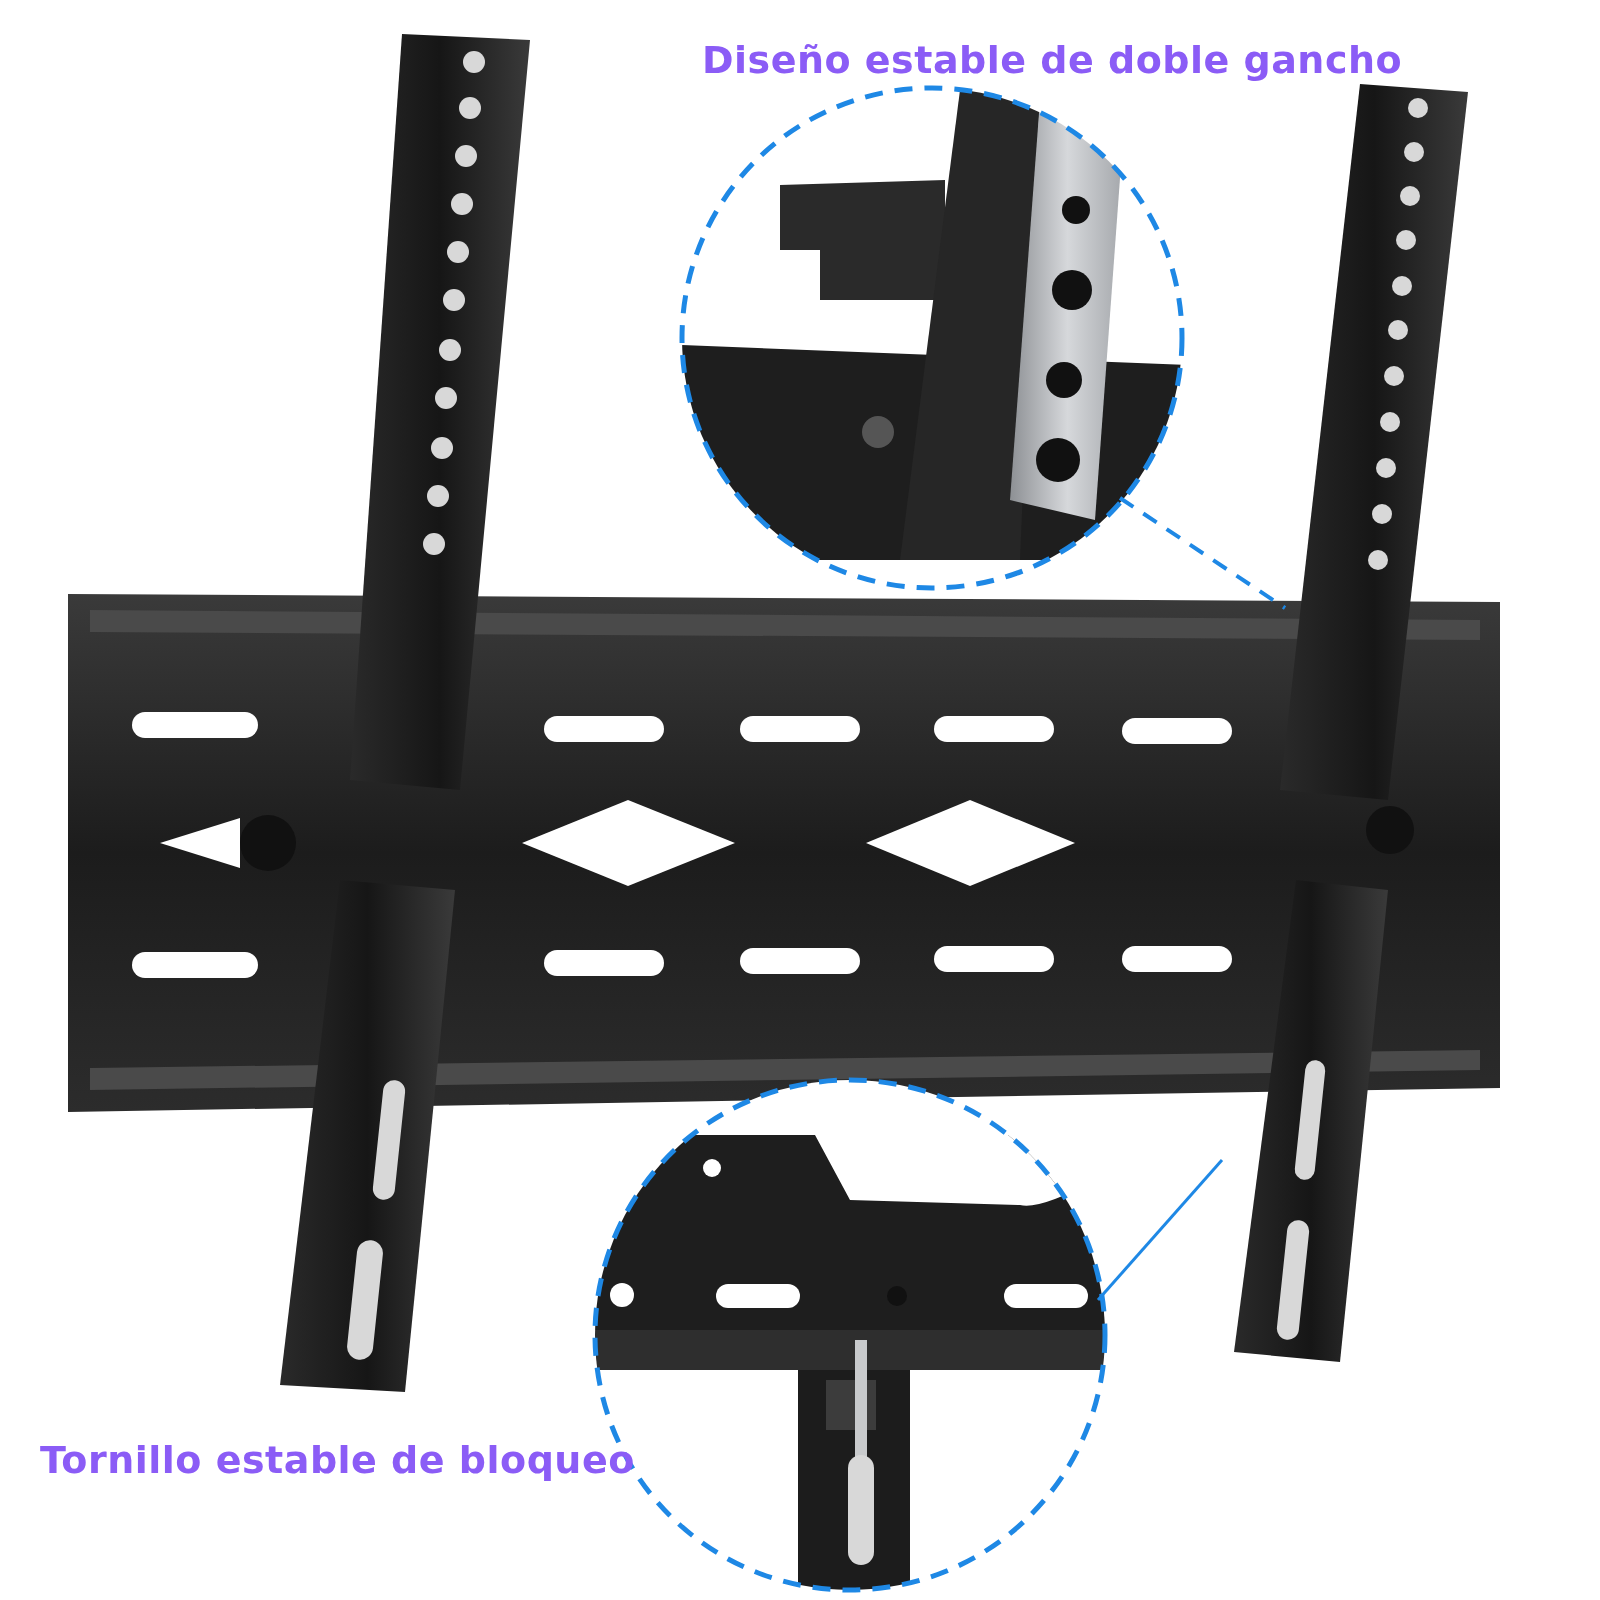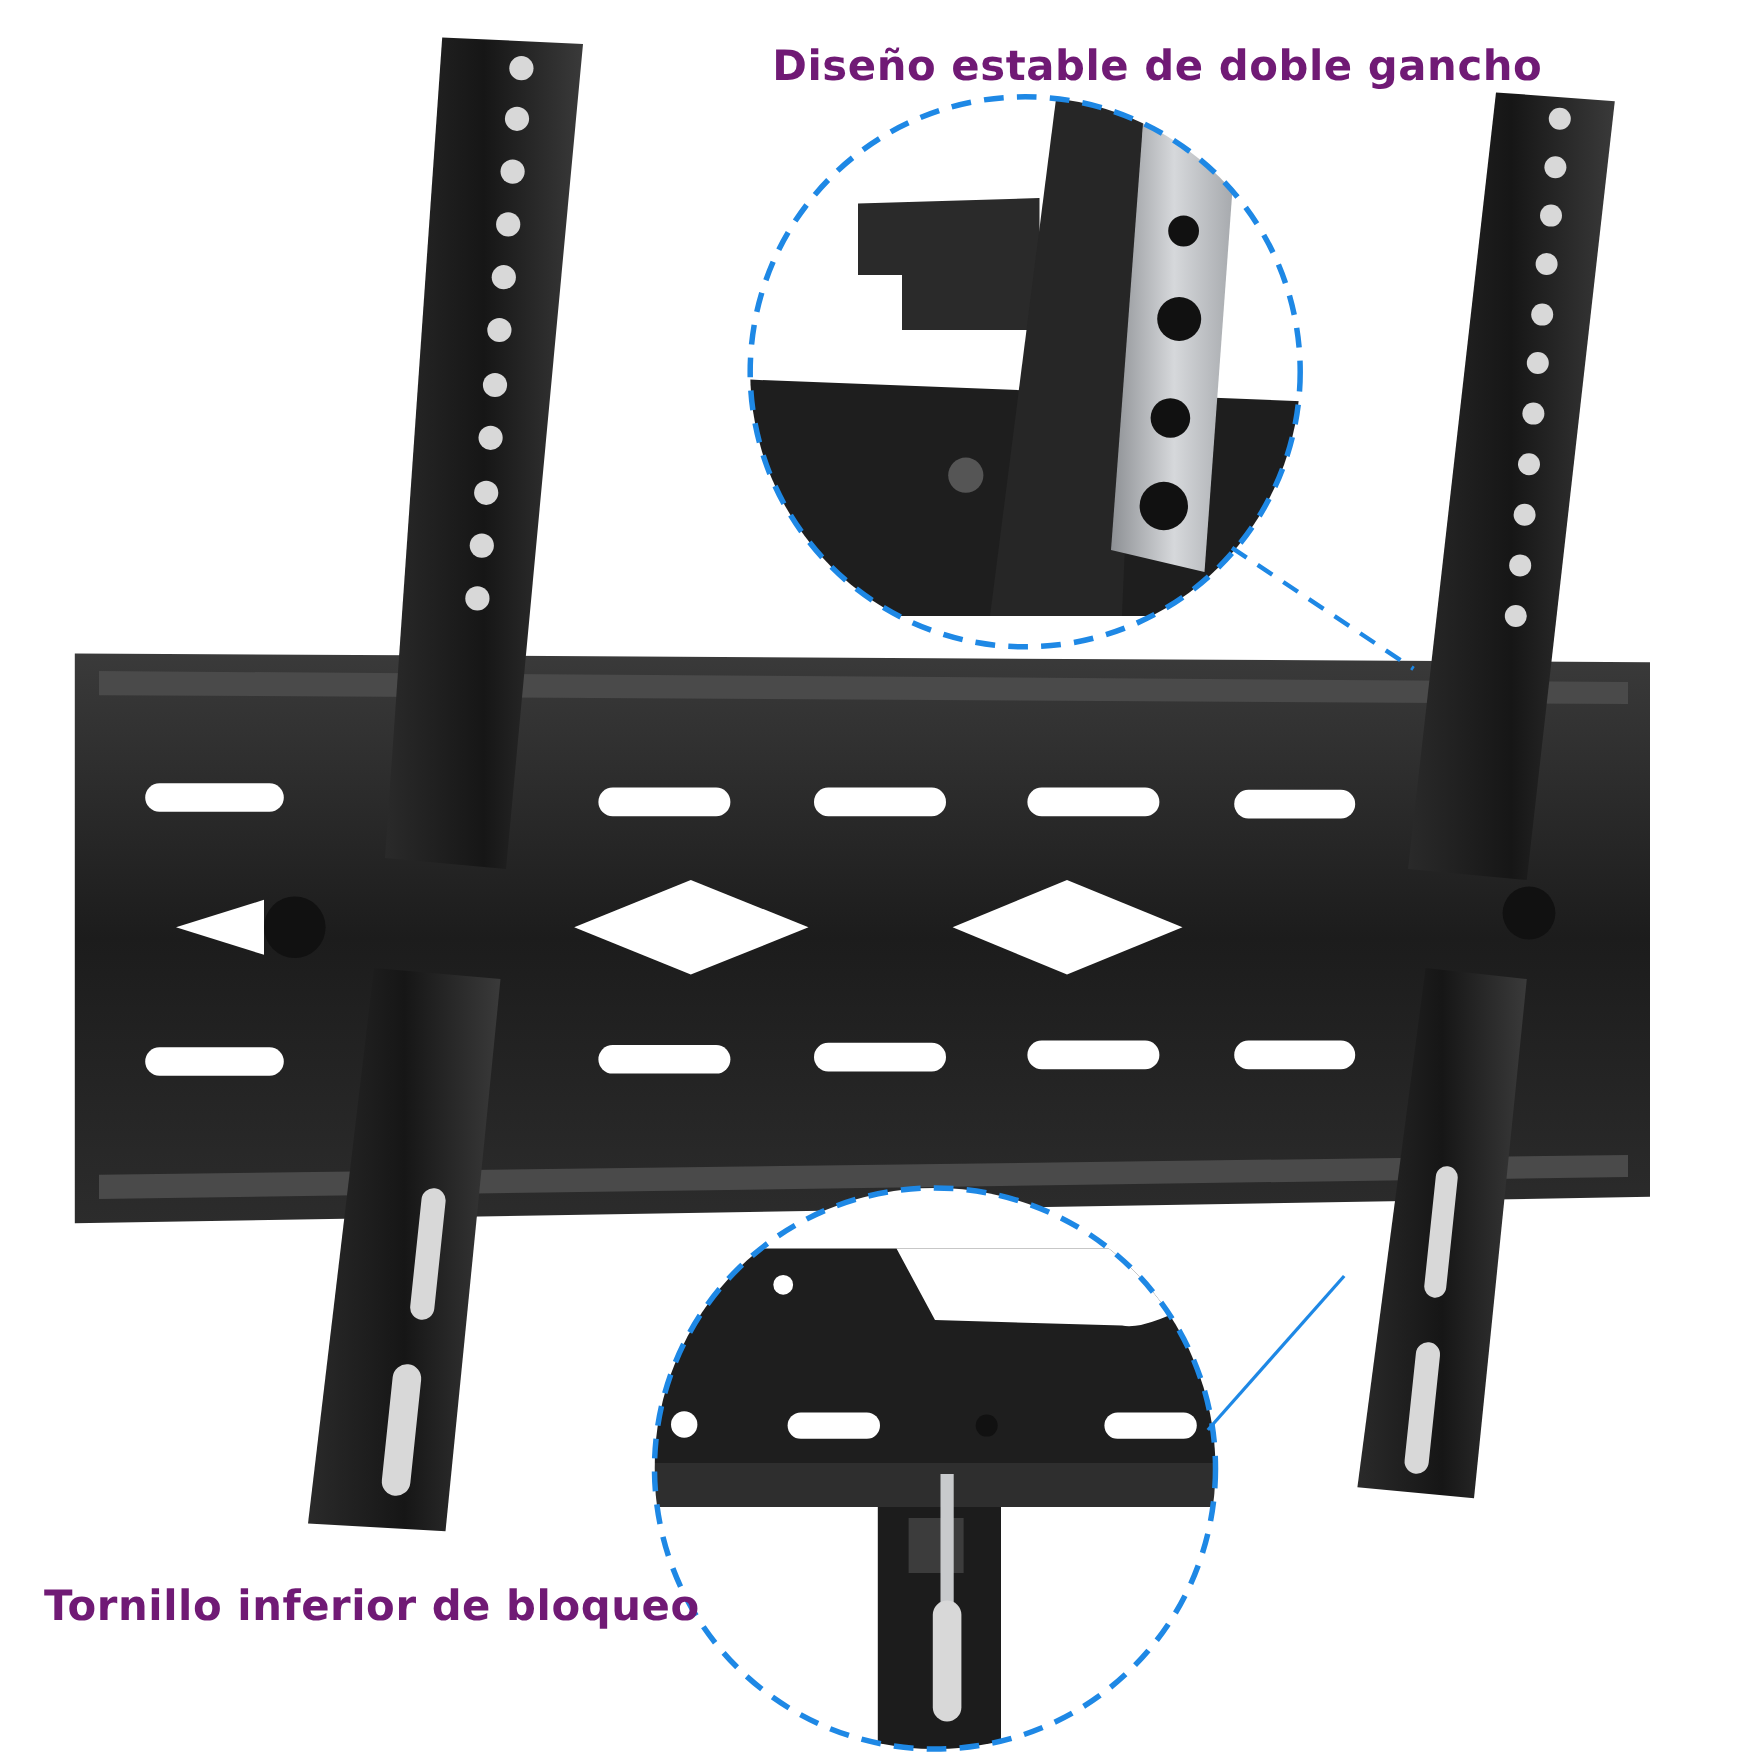--- a/index.html
+++ b/index.html
@@ -1,17 +1,17 @@
 <!DOCTYPE html>
 <html><head>
 <meta charset="utf-8">
 <style>
   html,body{margin:0;padding:0;background:#fff;}
   body{width:1600px;height:1600px;position:relative;overflow:hidden;font-family:"DejaVu Sans",sans-serif;}
-  .label{position:absolute;font-weight:bold;color:#701a75;font-size:38px;letter-spacing:0.5px;white-space:nowrap;}
+  .label{position:absolute;font-weight:bold;color:#8b5cf6;font-size:38px;letter-spacing:0.5px;white-space:nowrap;}
   #label-top{left:702px;top:38px;}
   #label-bottom{left:40px;top:1438px;}
   svg{position:absolute;left:0;top:0;}
 </style>
 </head>
 <body>
 
 <svg width="1600" height="1600" viewBox="0 0 1600 1600">
   <defs>
     <linearGradient id="metal" x1="0" y1="0" x2="0" y2="1">
@@ -134,13 +134,13 @@
     <rect x="798" y="1370" width="112" height="240" fill="#1c1c1c"></rect>
     <rect x="826" y="1380" width="50" height="50" fill="#3c3c3c"></rect>
     <rect x="855" y="1340" width="12" height="160" fill="#c8cacc"></rect>
     <rect x="848" y="1455" width="26" height="110" rx="13" fill="#d8d8d8"></rect>
   </g>
   <circle cx="850" cy="1335" r="255" fill="none" stroke="#1e88e5" stroke-width="5" stroke-dasharray="18 12"></circle>
   <line x1="1098" y1="1300" x2="1222" y2="1160" stroke="#1e88e5" stroke-width="3"></line>
 </svg>
 
 <div id="label-top" class="label">Diseño estable de doble gancho</div>
-<div id="label-bottom" class="label">Tornillo inferior de bloqueo</div>
+<div id="label-bottom" class="label">Tornillo estable de bloqueo</div>
 
 </body></html>

